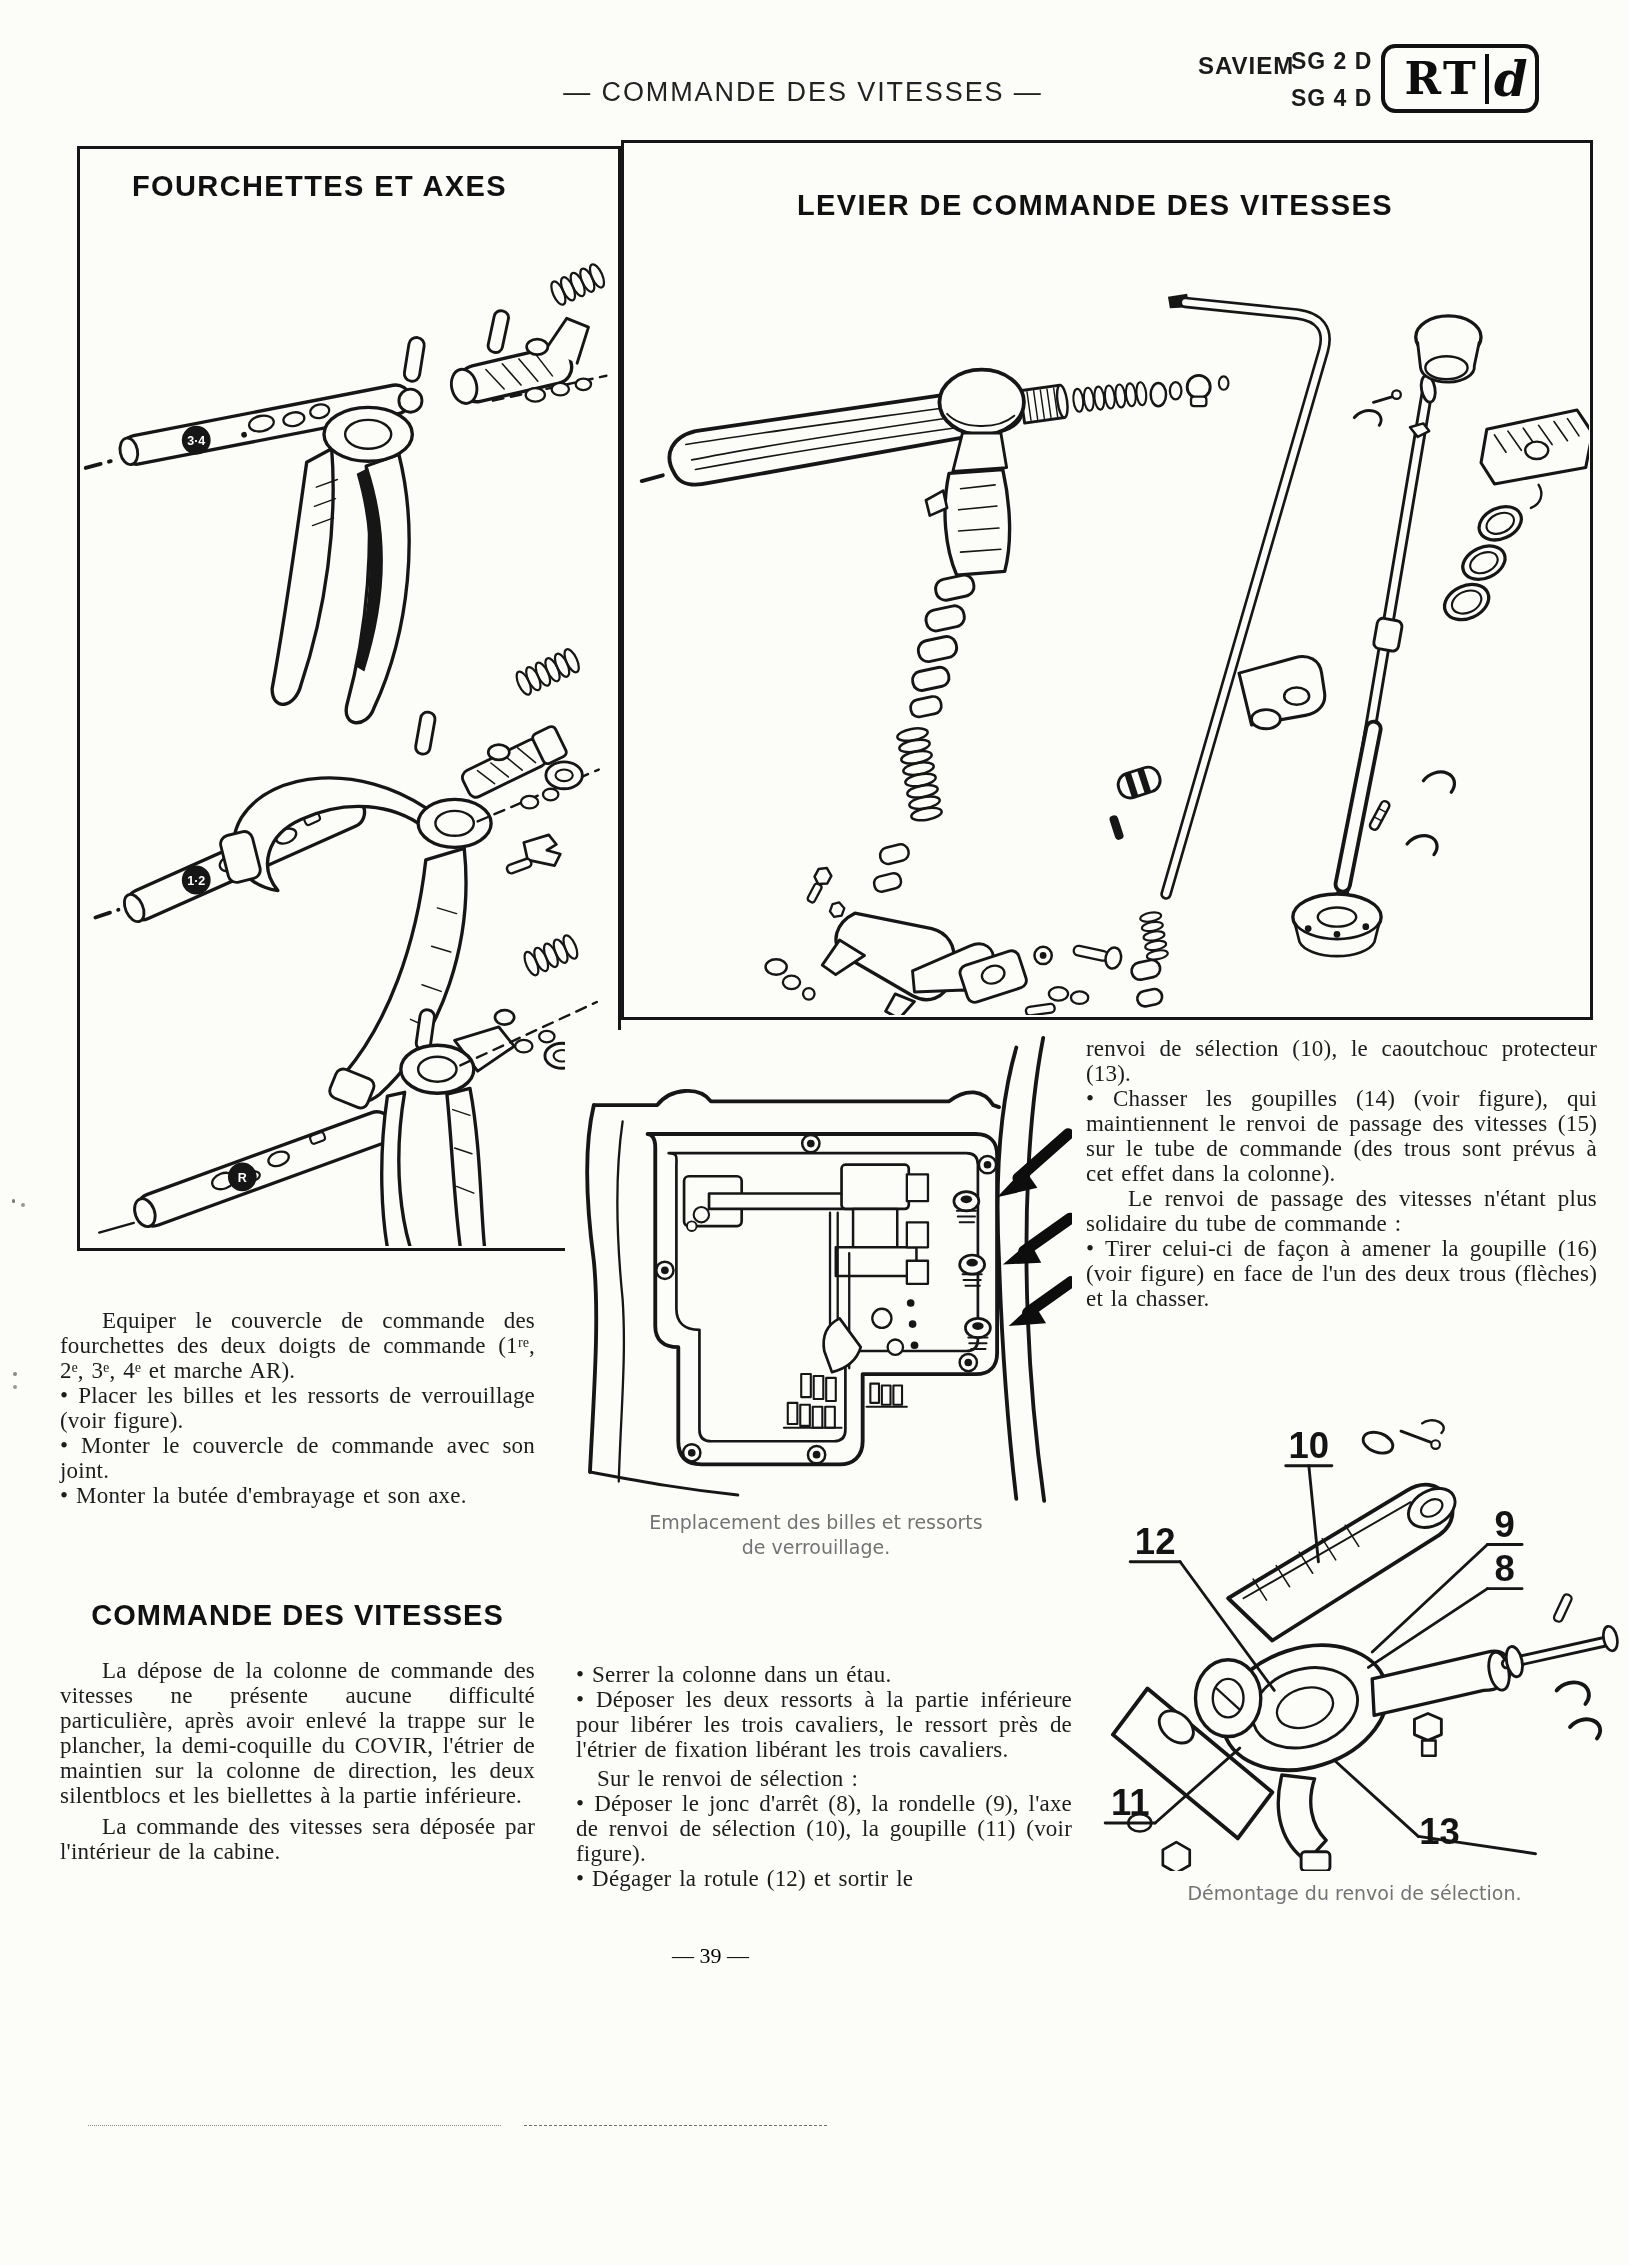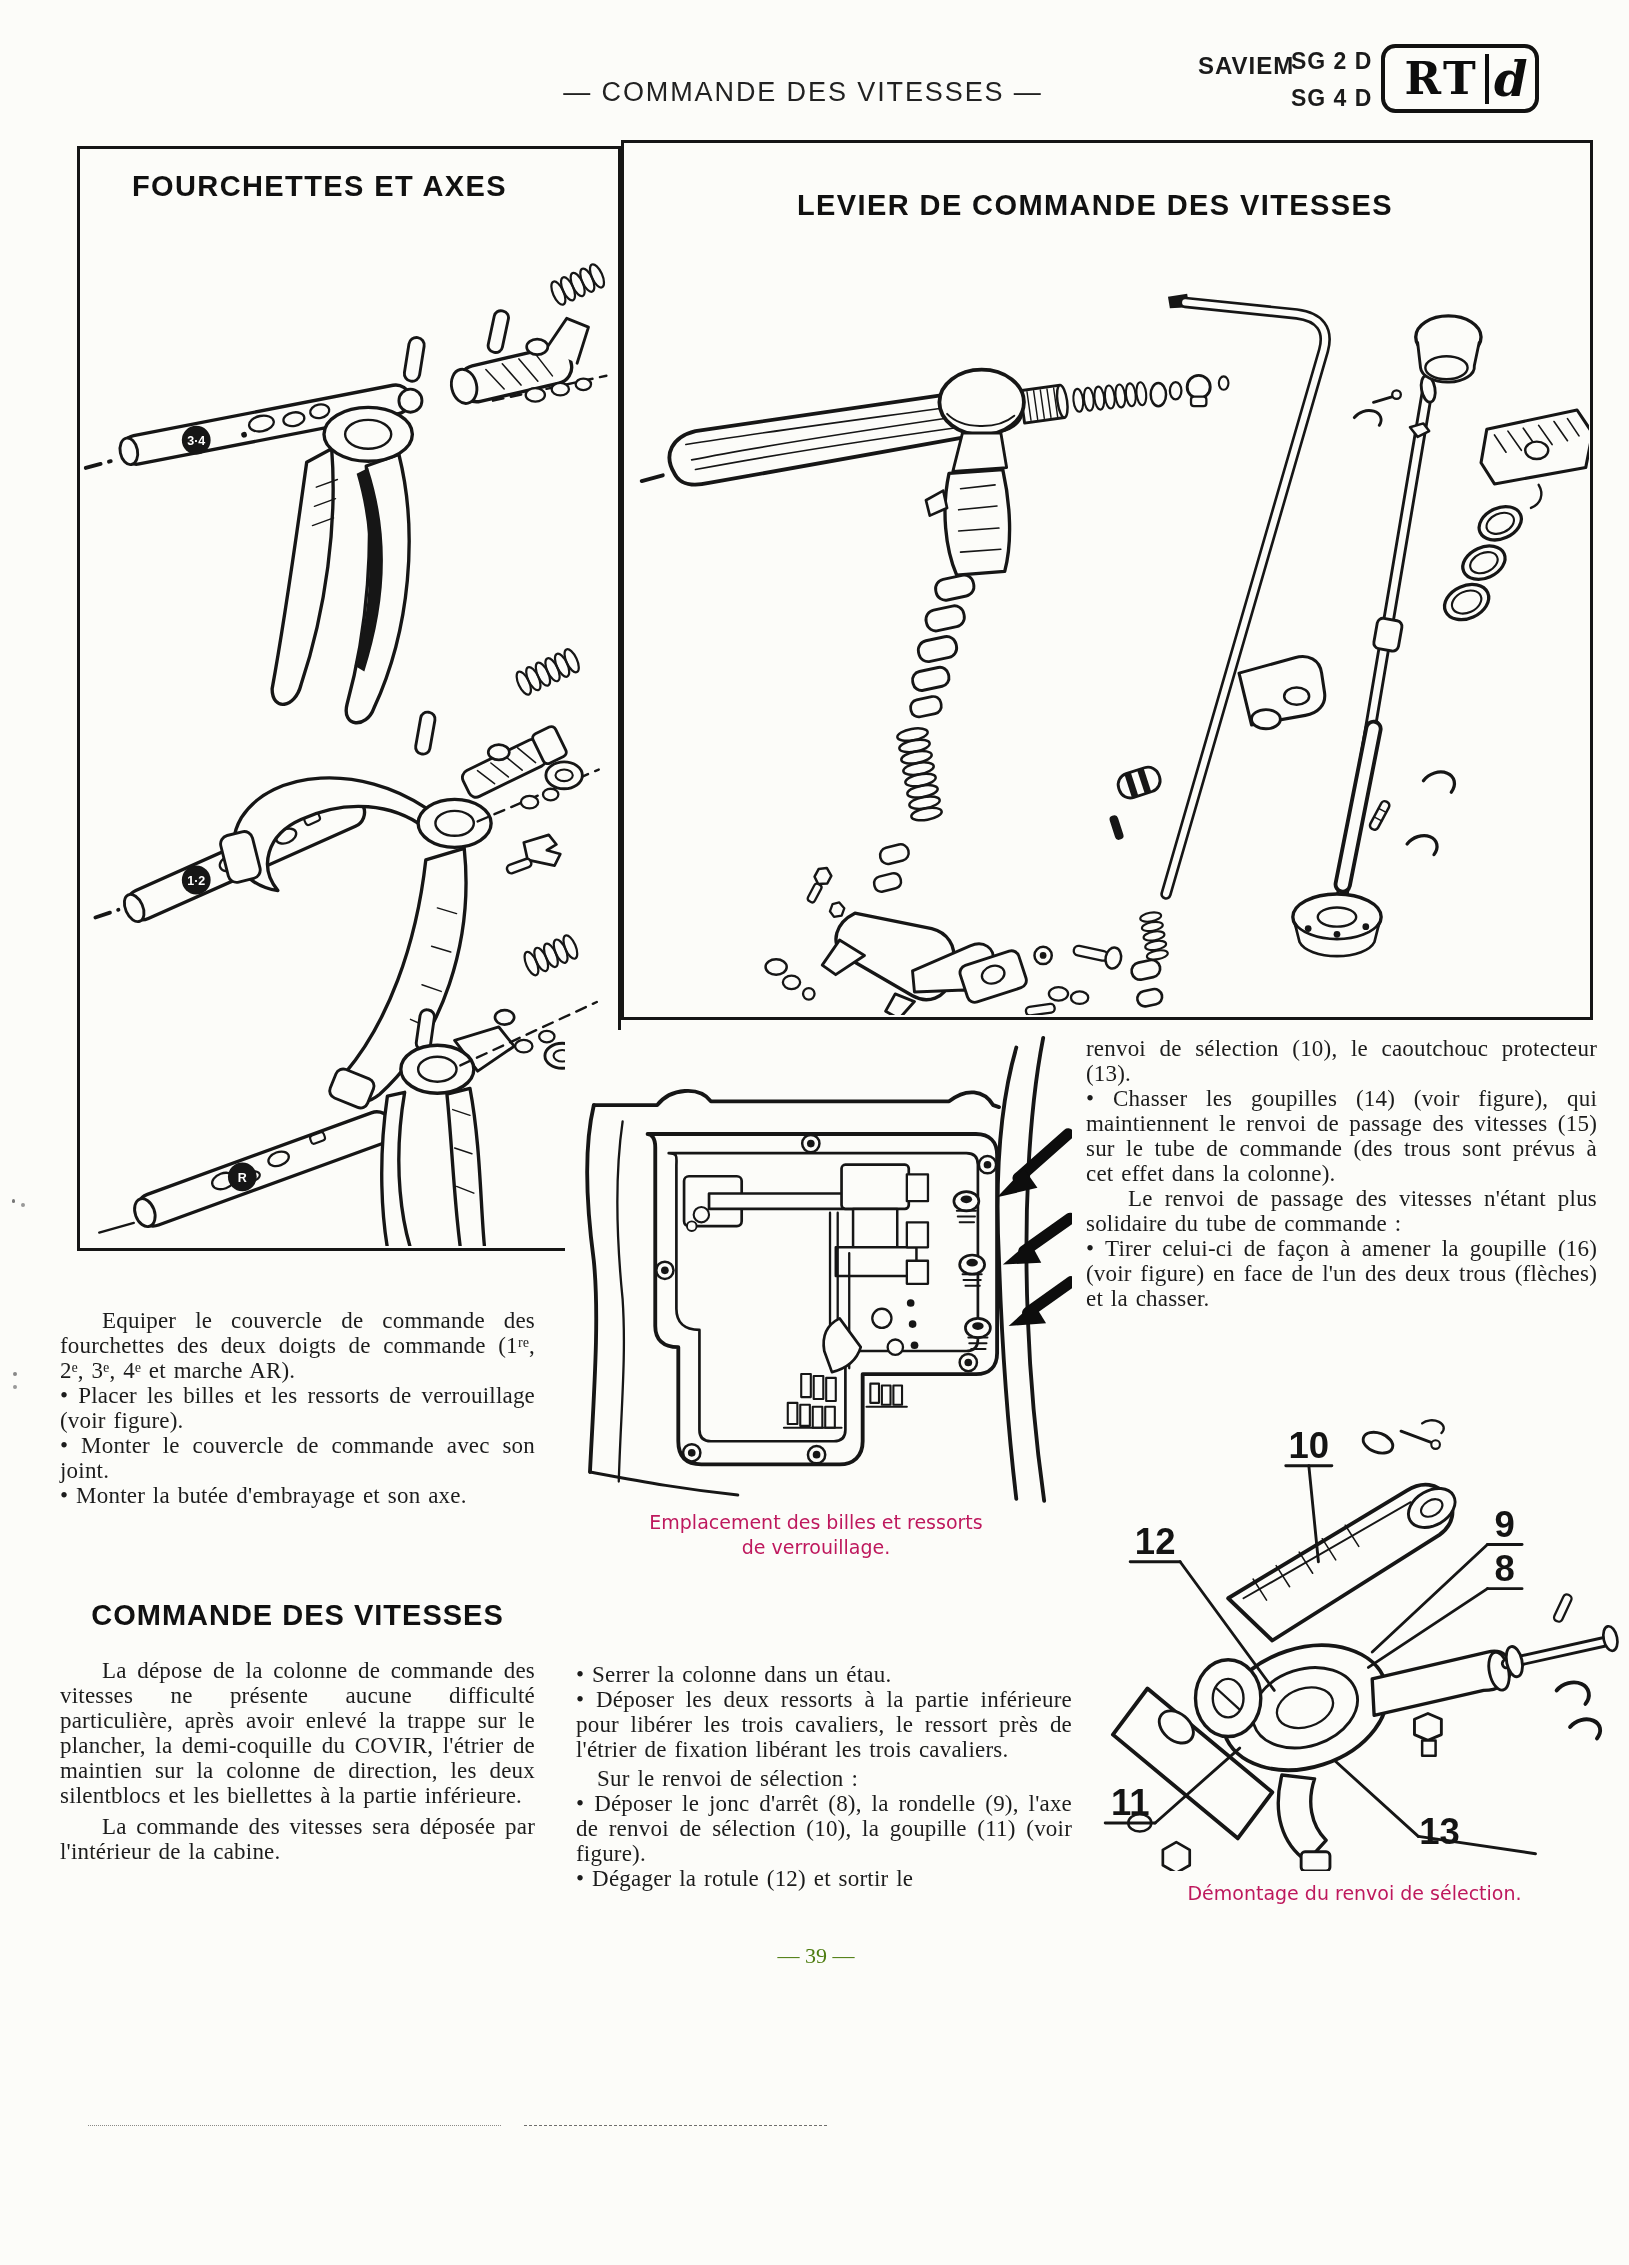--- a/index.html
+++ b/index.html
@@ -6,21 +6,21 @@
   #page{position:relative;width:1629px;height:2265px;background:#fcfcf9;overflow:hidden;
         font-family:"Liberation Serif",serif;color:#1b1b1b;}
   .abs{position:absolute;}
   .sans{font-family:"Liberation Sans",sans-serif;}
   .body-text{font-size:23px;line-height:25px;text-align:justify;word-spacing:1.9px;letter-spacing:0.2px;color:#1c1c1c;}
   .para{text-indent:42px;}
   .bullet{text-indent:0;}
   .figbox{position:absolute;border:3.8px solid #161616;background:#fcfcf9;box-sizing:border-box;}
   .figtitle{font-family:"Liberation Sans",sans-serif;font-weight:bold;letter-spacing:1.4px;
             color:#111;text-align:center;}
-  .caption{font-family:"DejaVu Sans",sans-serif;font-size:19px;line-height:25px;text-align:center;color:#be185d;}
+  .caption{font-family:"DejaVu Sans",sans-serif;font-size:19px;line-height:25px;text-align:center;color:#737373;}
   .rl{font:bold 13px "Liberation Sans",sans-serif;fill:#fff;text-anchor:middle;dominant-baseline:central;}
   .co{font:bold 38px "Liberation Sans",sans-serif;fill:#141414;text-anchor:middle;}
   svg{display:block;}
   svg *{vector-effect:none;}
   .ln{stroke:#161616;stroke-linecap:round;stroke-linejoin:round;fill:none;}
   .wf{stroke:#161616;stroke-linecap:round;stroke-linejoin:round;fill:#fcfcf9;}
 </style>
 </head>
 <body>
 
@@ -502,21 +502,21 @@
       <text class="co" x="438" y="132">9</text>
       <text class="co" x="438" y="178">8</text>
       <text class="co" x="74" y="150">12</text>
       <text class="co" x="48" y="422">11</text>
       <text class="co" x="370" y="452">13</text>
     </svg>
   </div>
 
   <div class="abs caption" style="left:1095px;top:1881px;width:519px;">Démontage du renvoi de sélection.</div>
 
-  <div class="abs" style="left:672px;top:1943px;width:288px;text-align:center;font-size:22px;color:#4d7c0f;">— 39 —</div>
+  <div class="abs" style="left:672px;top:1943px;width:288px;text-align:left;font-size:22px;color:#000000;">— 39 —</div>
 
   <div class="abs" style="left:88px;top:2125px;width:413px;border-top:1.9px dotted #8a8a88;"></div>
   <div class="abs" style="left:524px;top:2125px;width:303px;border-top:1.9px dashed #6f6f6d;"></div>
   <div class="abs" style="left:11.5px;top:1199px;width:3.8px;height:3.8px;border-radius:50%;background:#777;"></div>
   <div class="abs" style="left:21px;top:1203px;width:3.8px;height:3.8px;border-radius:50%;background:#999;"></div>
   <div class="abs" style="left:13.4px;top:1372px;width:3.8px;height:3.8px;border-radius:50%;background:#888;"></div>
   <div class="abs" style="left:13.4px;top:1385px;width:3.8px;height:3.8px;border-radius:50%;background:#999;"></div>
 
 </div>
 

